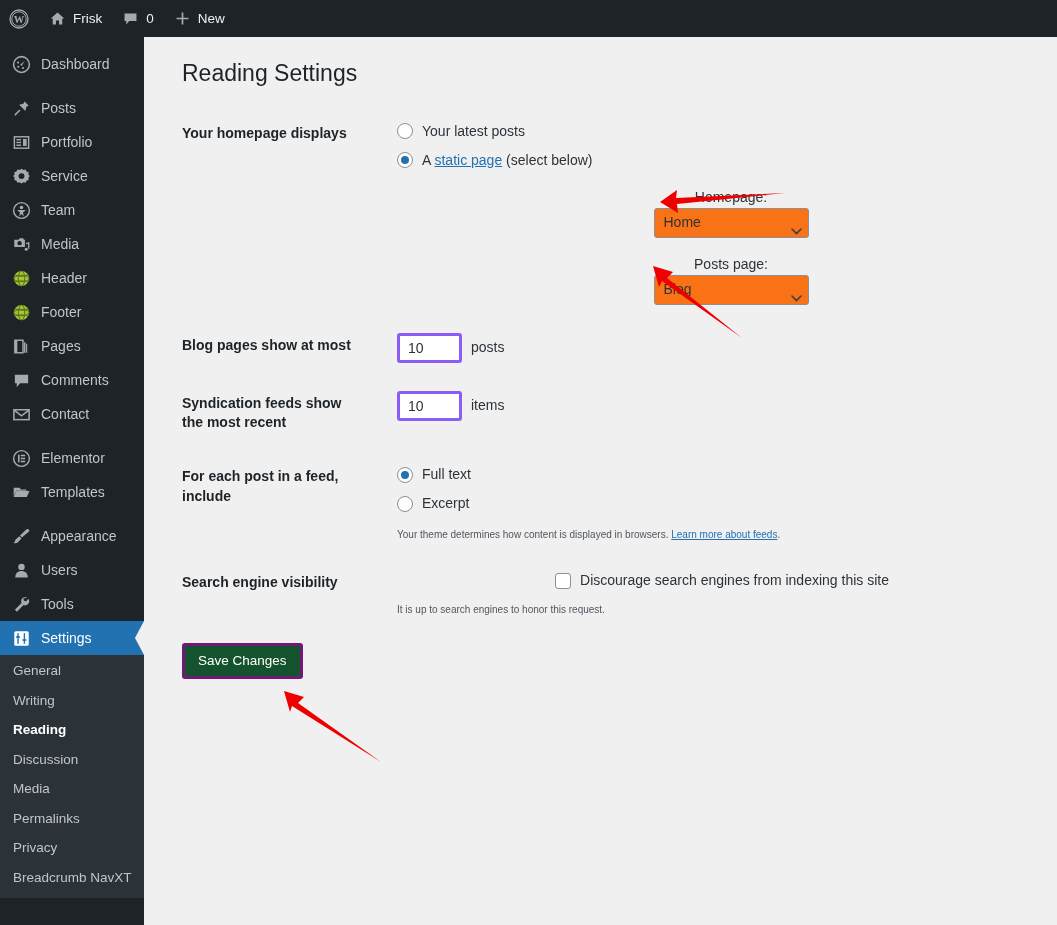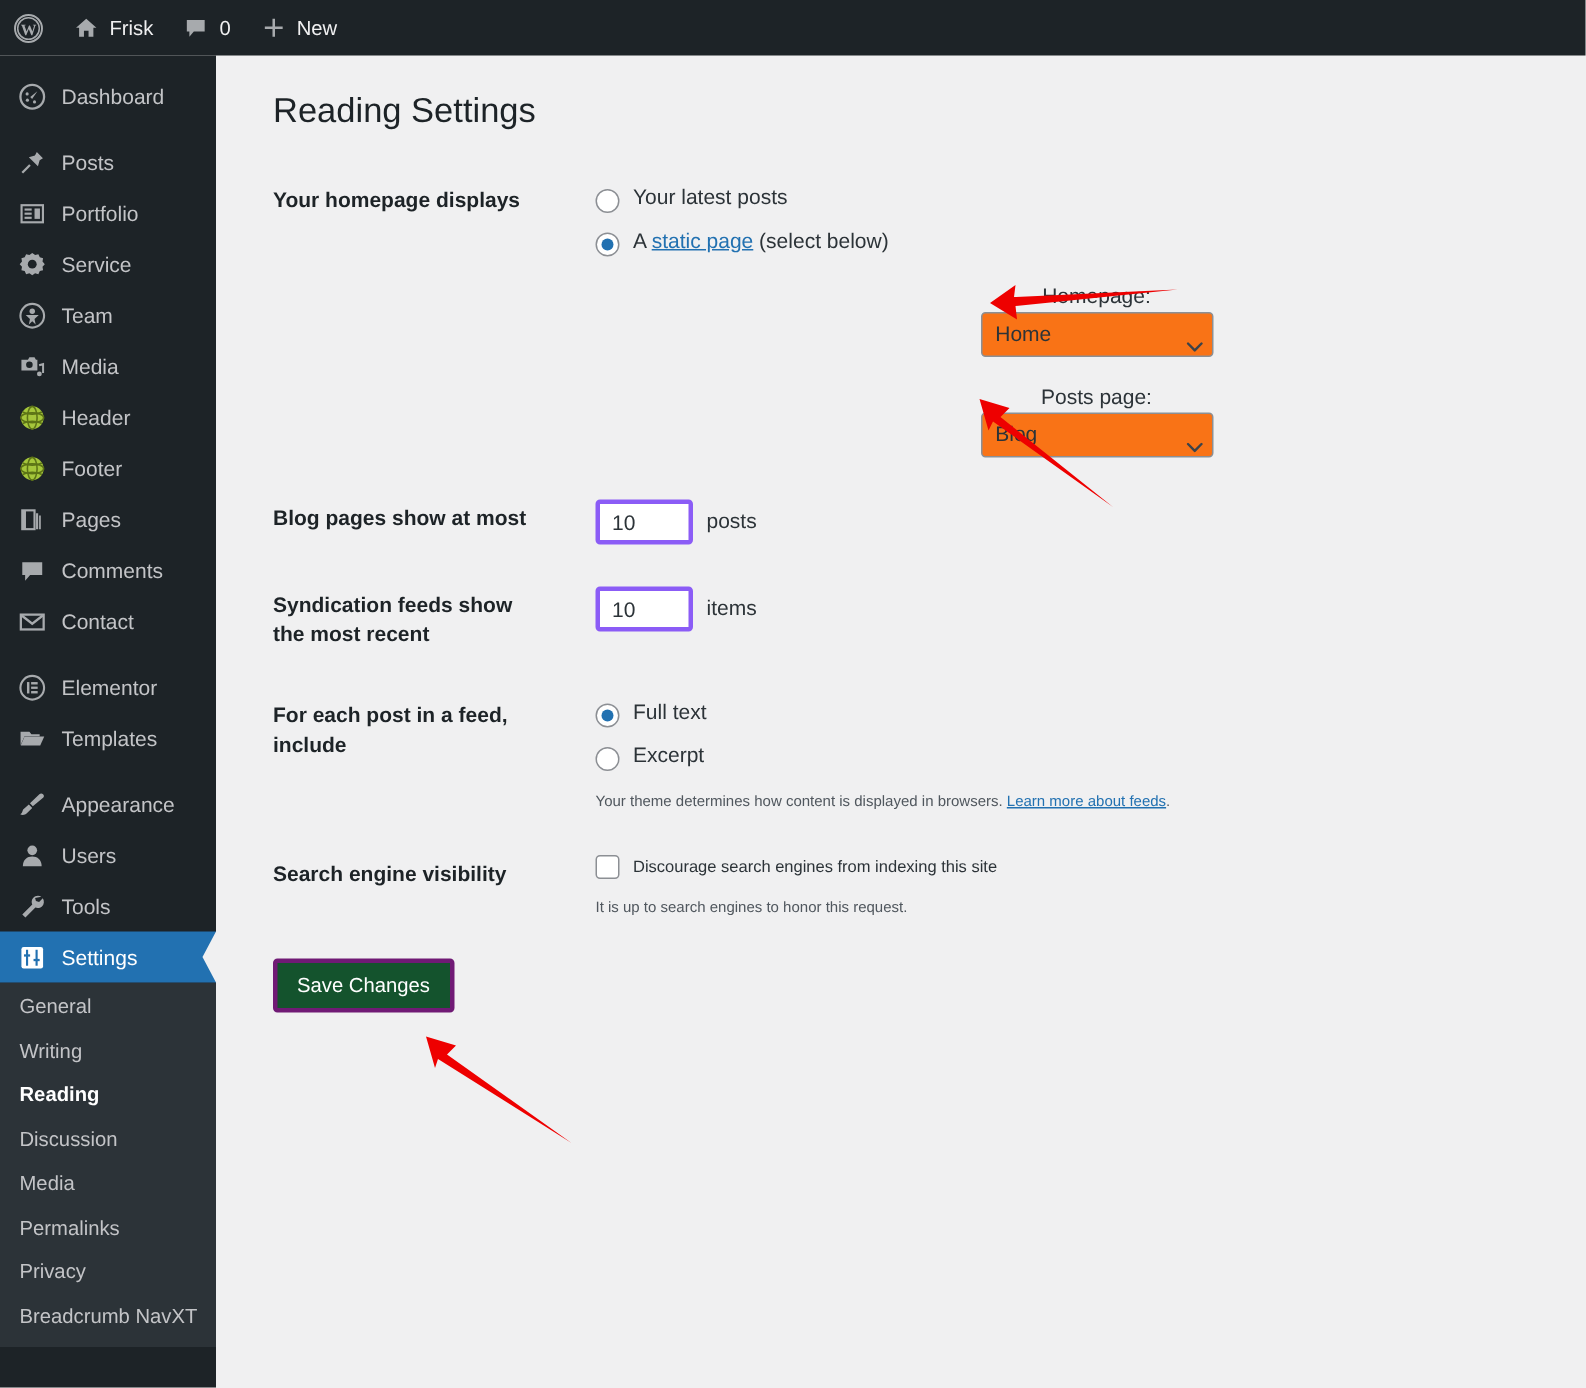--- a/index.html
+++ b/index.html
@@ -108,21 +108,21 @@
     line-height: 1.4;
   }
   .form-table td {
     vertical-align: top;
     padding: 14px 10px 14px 22px;
     font-size: 14px;
     color: #2c3338;
     line-height: 1.5;
   }
   .radio-row {
-    display: flex; align-items: flex-end;
+    display: flex; align-items: center;
     gap: 9px;
     margin-bottom: 8px;
     font-size: 14px;
   }
   .radio-row:last-child { margin-bottom: 0; }
   .radio {
     width: 16px; height: 16px; flex: 0 0 16px;
     border: 1px solid #8c8f94;
     border-radius: 50%;
     background: #fff;
@@ -183,21 +183,21 @@
   }
   .unit { font-size: 14px; color: #2c3338; }
   .desc {
     margin-top: 13px;
     font-size: 10px;
     color: #50575e;
     line-height: 1.5;
   }
   .desc.tight { margin-top: 11px; }
   a.wp-link { color: #2271b1; text-decoration: underline; cursor: pointer; }
-  .cb-row { display: flex; align-items: center; gap: 9px; font-size: 11px; }
+  .cb-row { display: flex; align-items: center; gap: 9px; font-size: 14px; justify-content: center; }
   #save-wrap { padding: 12px 0 0 22px; }
   .button-primary {
     display: inline-block;
     background: #14532d;
     border: 3px solid #701a75;
     border-radius: 3px;
     color: #fff;
     font-size: 13.5px;
     font-family: "Liberation Sans", sans-serif;
     padding: 7px 13px;

